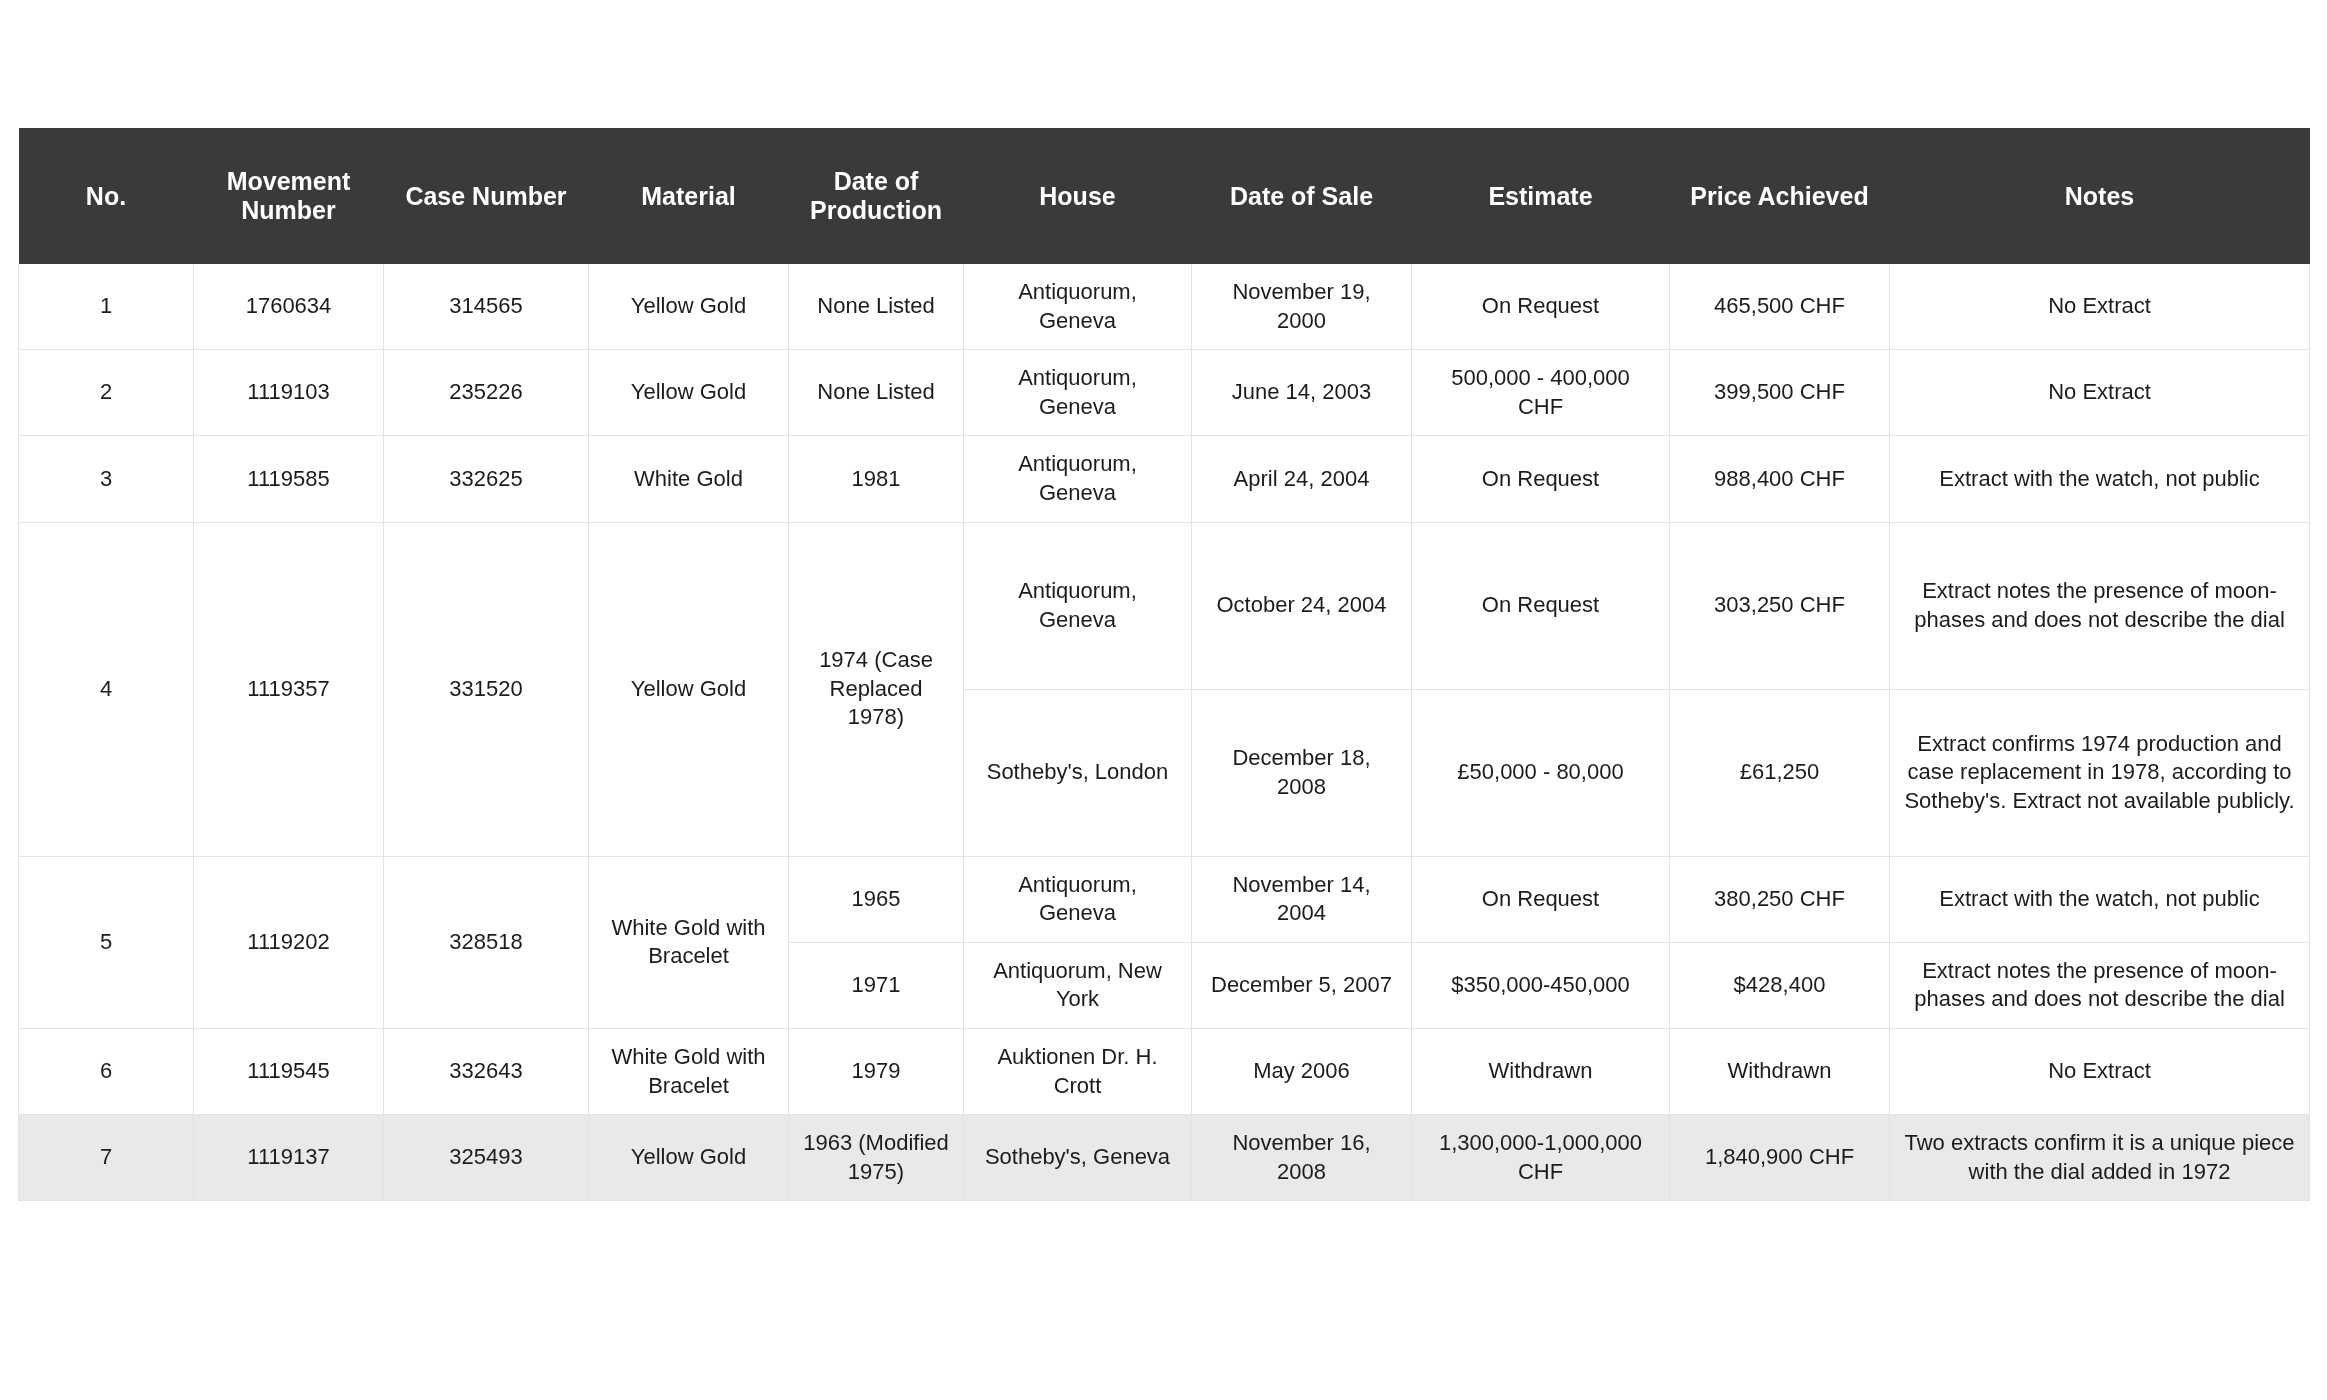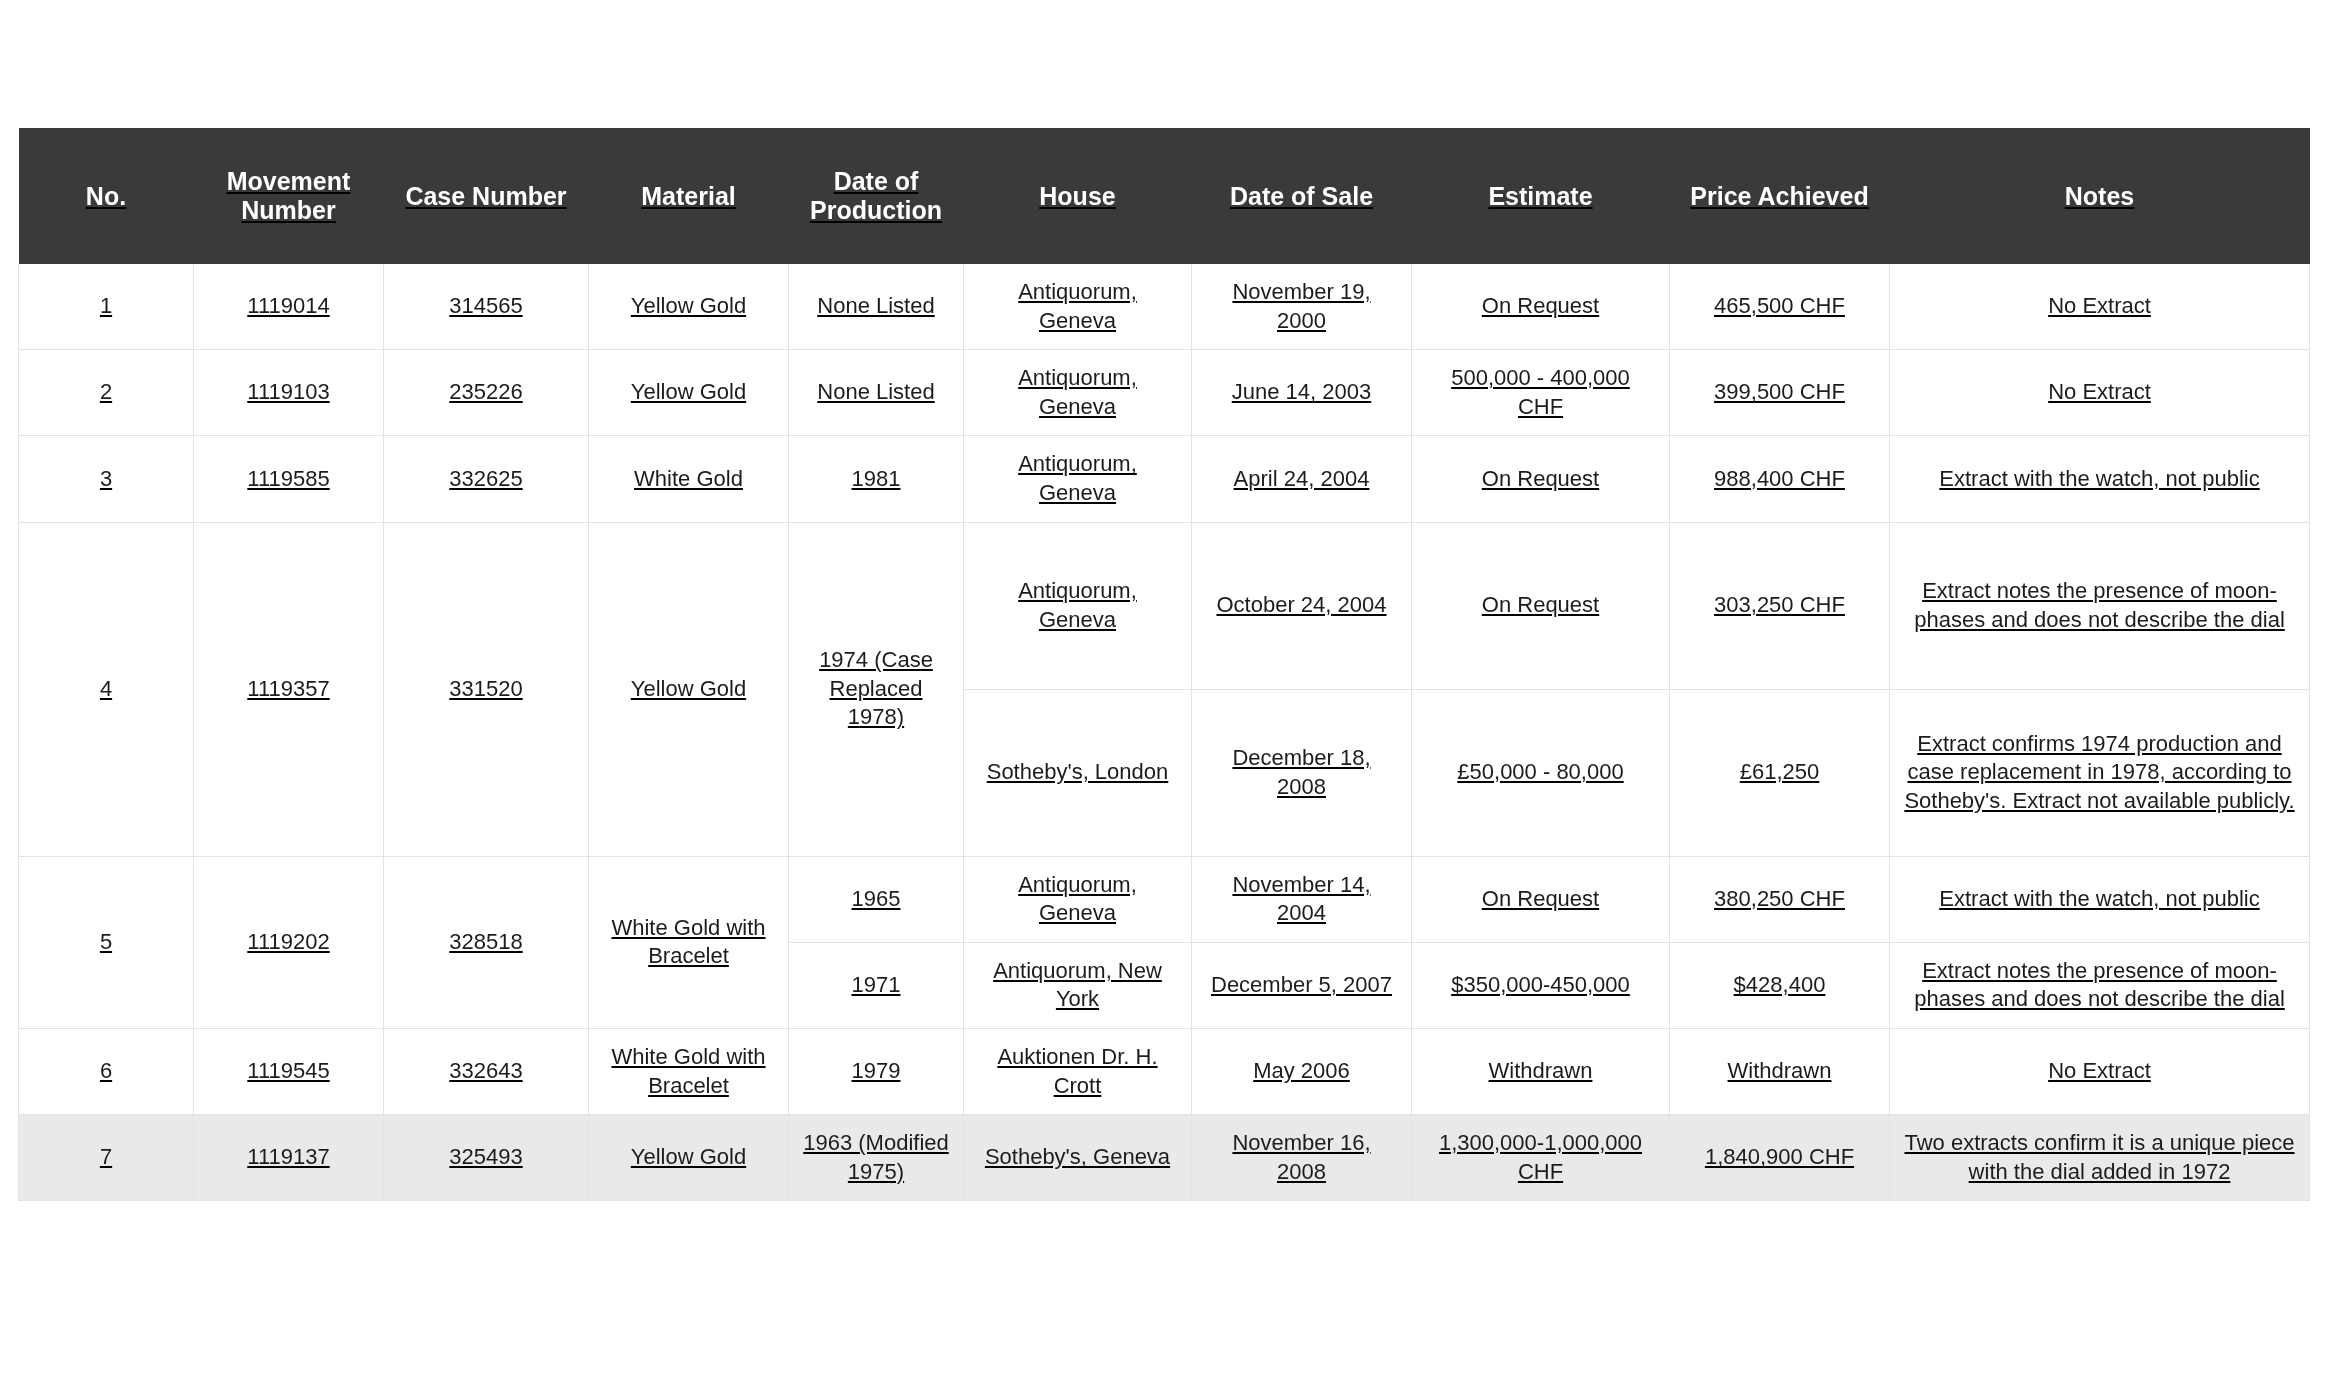--- a/index.html
+++ b/index.html
@@ -10,21 +10,20 @@
   }
   body {
     width: 2327px;
     height: 1400px;
     overflow: hidden;
   }
   .sheet {
     box-sizing: border-box;
     padding: 128px 28px 0 18px;
     width: 2327px;
-    text-decoration: underline;
   }
   table.watch-table {
     border-collapse: collapse;
     width: 2291px;
     table-layout: fixed;
     background: #ffffff;
   }
   table.watch-table thead th {
     background: #3a3a3a;
     color: #ffffff;
@@ -90,21 +89,21 @@
         <th>Date of Sale</th>
         <th>Estimate</th>
         <th>Price Achieved</th>
         <th>Notes</th>
       </tr>
     </thead>
     <tbody>
 
       <tr>
         <td>1</td>
-        <td>1119014</td>
+        <td>1760634</td>
         <td>314565</td>
         <td>Yellow Gold</td>
         <td>None Listed</td>
         <td>Antiquorum, Geneva</td>
         <td>November 19, 2000</td>
         <td>On Request</td>
         <td>465,500 CHF</td>
         <td>No Extract</td>
       </tr>
 

